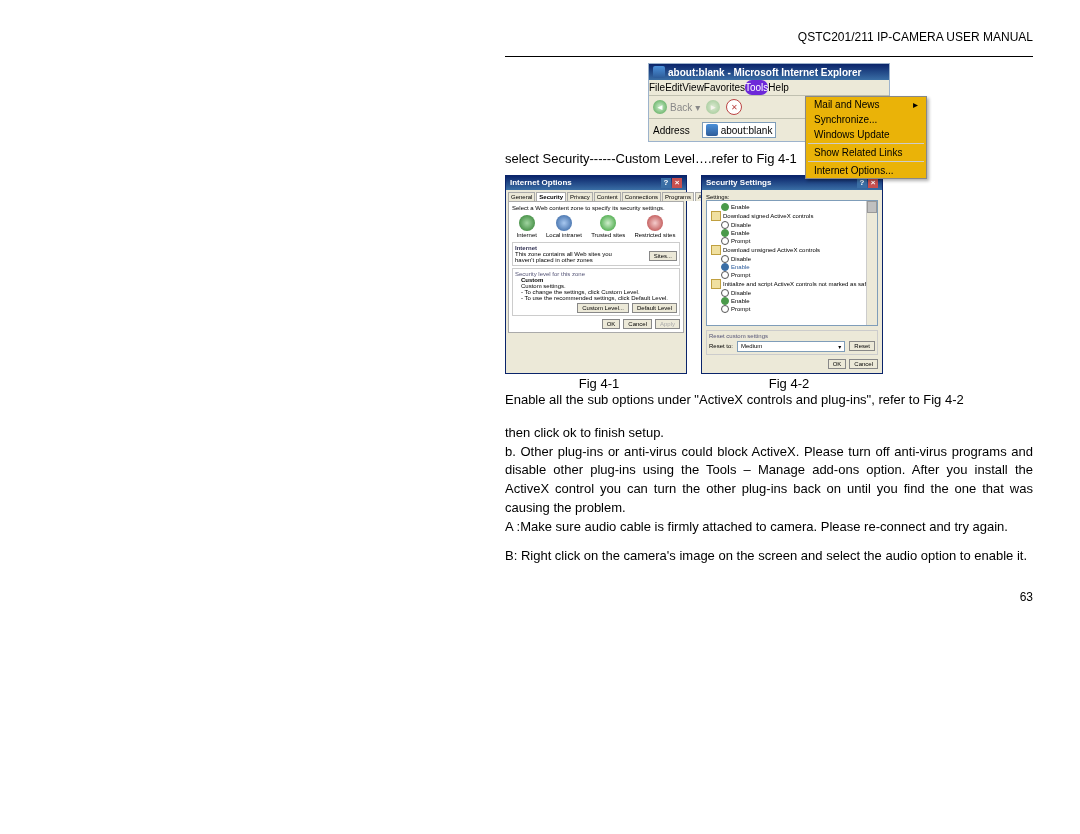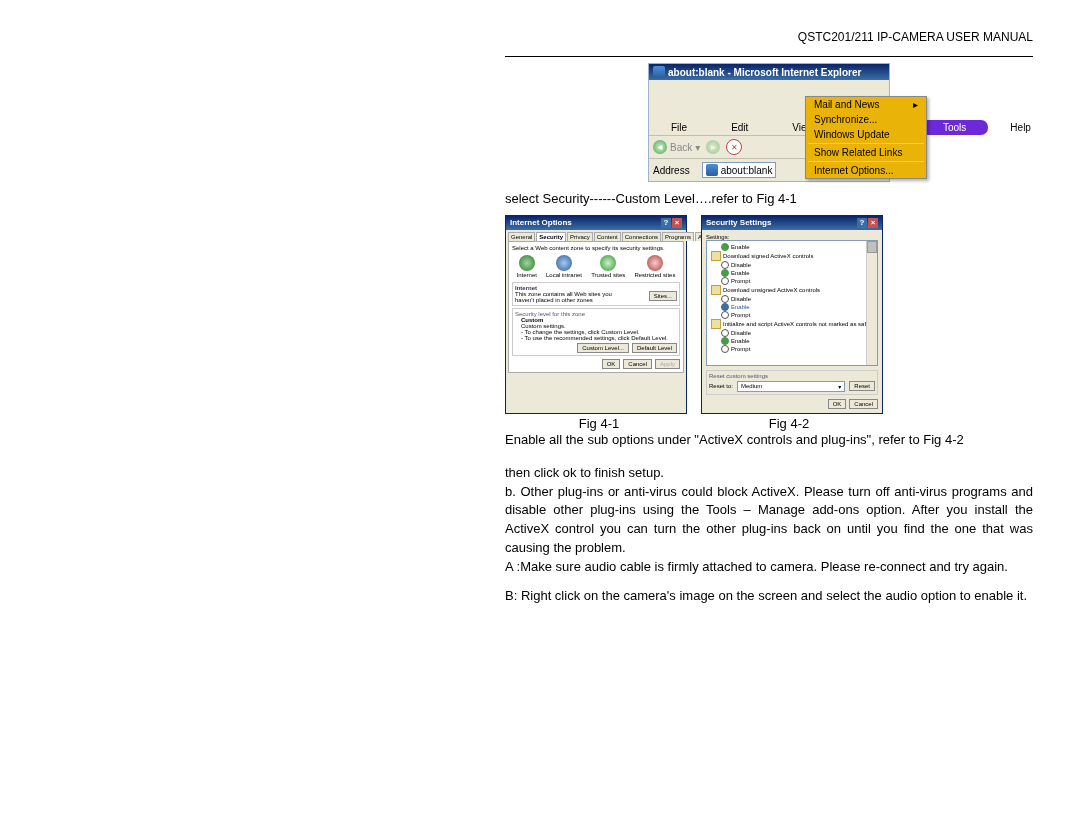--- a/index.html
+++ b/index.html
@@ -49,22 +49,21 @@
     border-radius: 2px;
     display: inline-block;
   }
   .ie-menubar {
     display: flex;
     background: #ece9d8;
     border-bottom: 1px solid #c0c0b0;
     position: relative;
   }
   .ie-menu-item {
-    padding: 2px 22px;
-    margin-top: 40px;
+    padding: 2px 0;
   }
   .ie-menu-item.highlight {
     background: #6d28d9;
     color: #fff;
     border-radius: 7px;
   }
   .ie-dropdown {
     position: absolute;
     left: 156px;
     top: 16px;
@@ -470,13 +469,14 @@
   </div>
 
   <div class="body-text justify"> Enable all the sub options under "ActiveX controls and plug-ins", refer to Fig 4-2</div>
   <div class="body-text" style="height:14px"></div>
   <div class="body-text"> then click ok to finish setup.</div>
   <div class="body-text justify">b. Other plug-ins or anti-virus could block ActiveX. Please turn off anti-virus programs and disable other plug-ins using the Tools – Manage add-ons option. After you install the ActiveX control you can turn the other plug-ins back on until you find the one that was causing the problem.</div>
 
   <div class="body-text" style="margin-bottom:10px">A :Make sure audio cable is firmly attached to camera. Please re-connect and try again.</div>
   <div class="body-text">B: Right click on the camera's image on the screen and select the audio option to enable it.</div>
 
+  <div class="pagenum">63</div>
 </div>
 
 </body></html>

